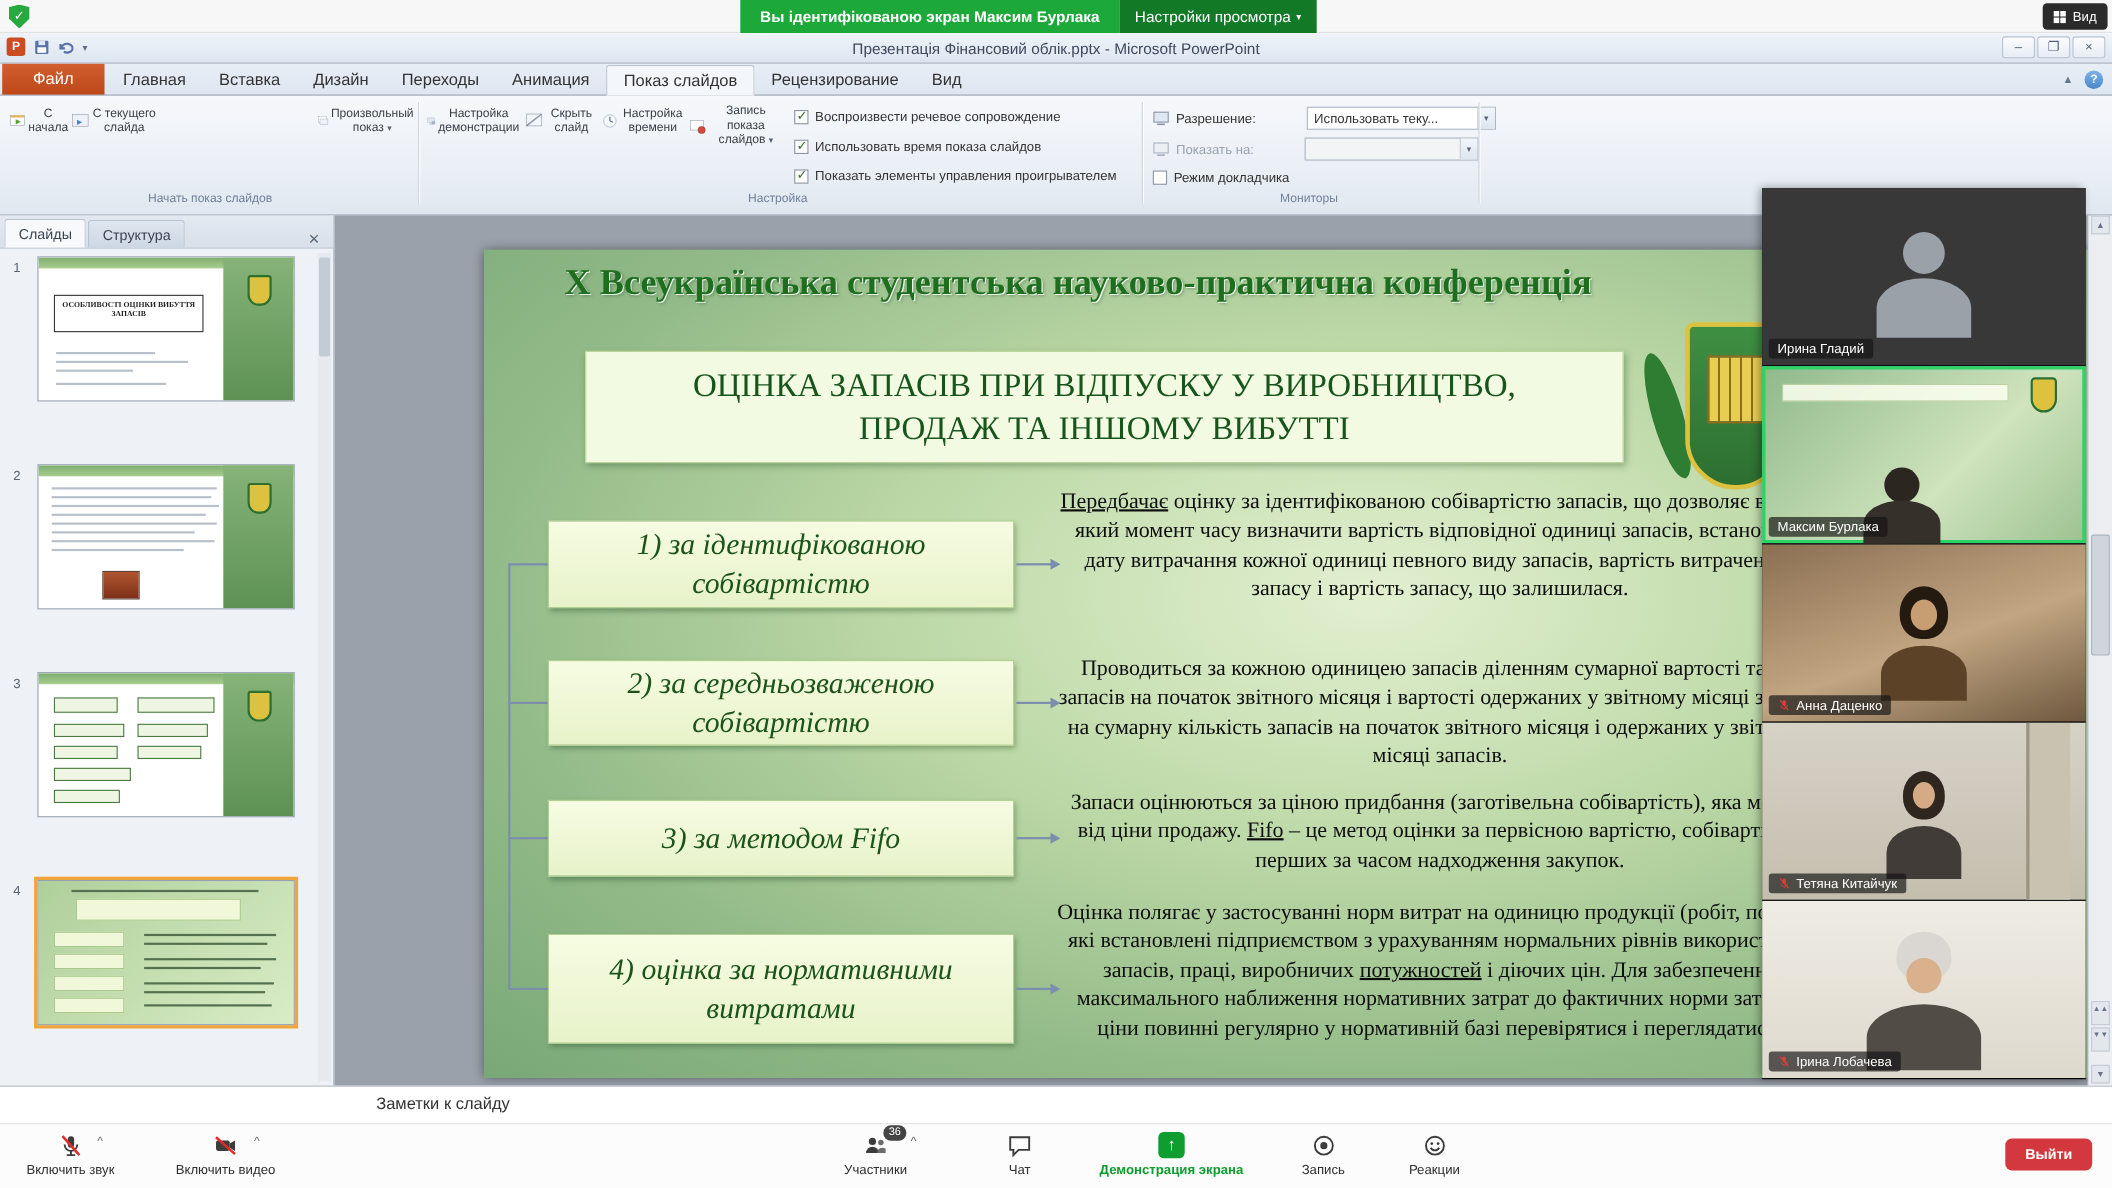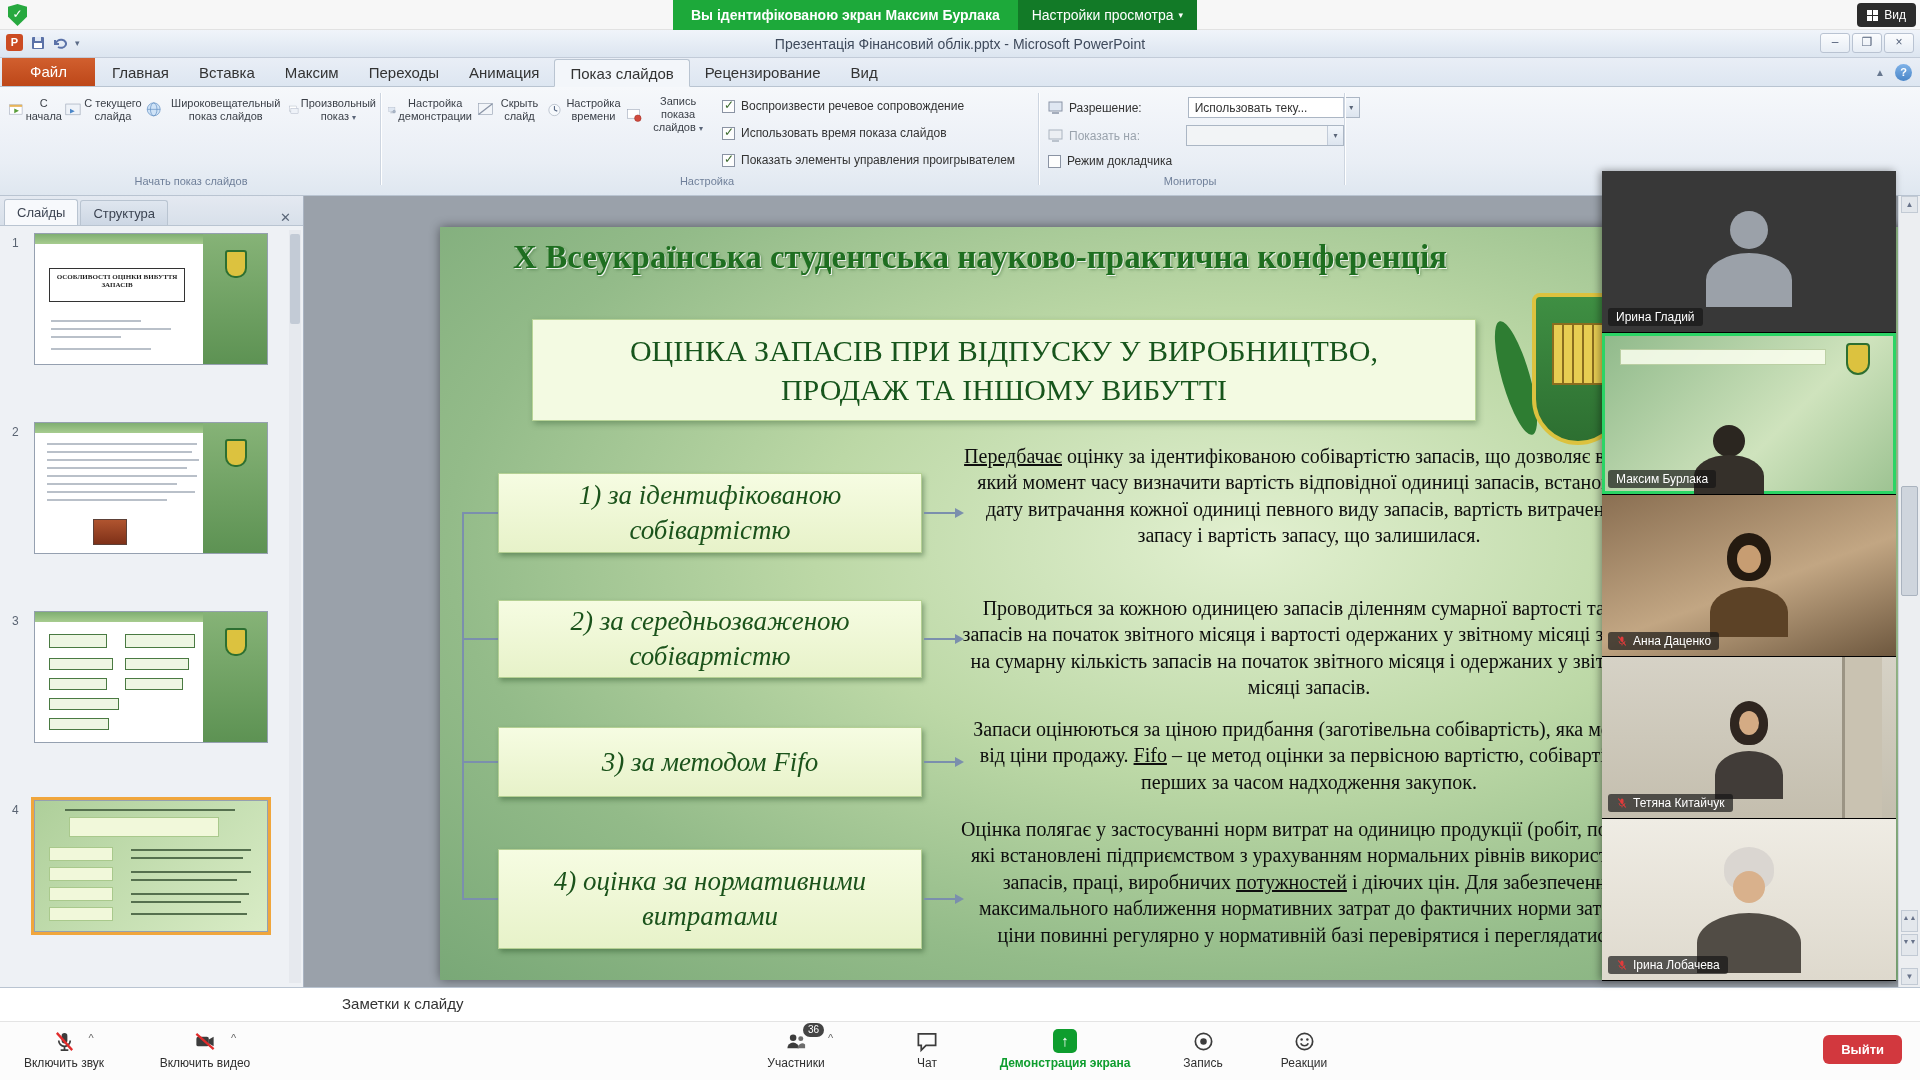--- a/index.html
+++ b/index.html
@@ -172,21 +172,21 @@
       <span class="wbtn">–</span>
       <span class="wbtn">❐</span>
       <span class="wbtn">×</span>
     </div>
   </div>
 
   <div class="ptabs">
     <span class="ptab file">Файл</span>
     <span class="ptab">Главная</span>
     <span class="ptab">Вставка</span>
-    <span class="ptab">Максим</span>
+    <span class="ptab">Дизайн</span>
     <span class="ptab">Переходы</span>
     <span class="ptab">Анимация</span>
     <span class="ptab active">Показ слайдов</span>
     <span class="ptab">Рецензирование</span>
     <span class="ptab">Вид</span>
     <span class="tabsright">
       <span class="minrib">▲</span>
       <span class="helpq">?</span>
     </span>
   </div>
@@ -200,28 +200,20 @@
           <path d="M12 12 l9 4.5 -9 4.5 z" fill="#5a9e3a"></path>
         </svg>
       <div class="rlab">С начала</div>
     </div>
     <div class="rbtn" style="left:64px;width:78px">
       <svg width="30" height="30" viewBox="0 0 30 30">
           <rect x="3" y="5" width="24" height="18" fill="#eef2f8" stroke="#98a2b3"></rect>
           <path d="M10 13 l8 4 -8 4 z" fill="#4a86c8"></path>
         </svg>
       <div class="rlab">С текущего слайда</div>
-    </div>
-    <div class="rbtn" style="left:144px;width:142px">
-      <svg width="30" height="30" viewBox="0 0 30 30">
-          <circle cx="15" cy="14" r="10" fill="#cfe3f7" stroke="#5b8bbf"></circle>
-          <ellipse cx="15" cy="14" rx="5" ry="10" fill="none" stroke="#5b8bbf"></ellipse>
-          <line x1="5" y1="14" x2="25" y2="14" stroke="#5b8bbf"></line>
-        </svg>
-      <div class="rlab">Широковещательный показ слайдов</div>
     </div>
     <div class="rbtn" style="left:288px;width:88px">
       <svg width="30" height="30" viewBox="0 0 30 30">
           <rect x="4" y="4" width="20" height="14" fill="#fff" stroke="#98a2b3"></rect>
           <rect x="8" y="10" width="20" height="14" fill="#eef2f8" stroke="#98a2b3"></rect>
         </svg>
       <div class="rlab"><span>Произвольный показ</span> <span class="ddv">▾</span></div>
     </div>
     <div class="glabel" style="left:8px;width:366px">Начать показ слайдов</div>
     <div class="gdiv" style="left:380px"></div>

